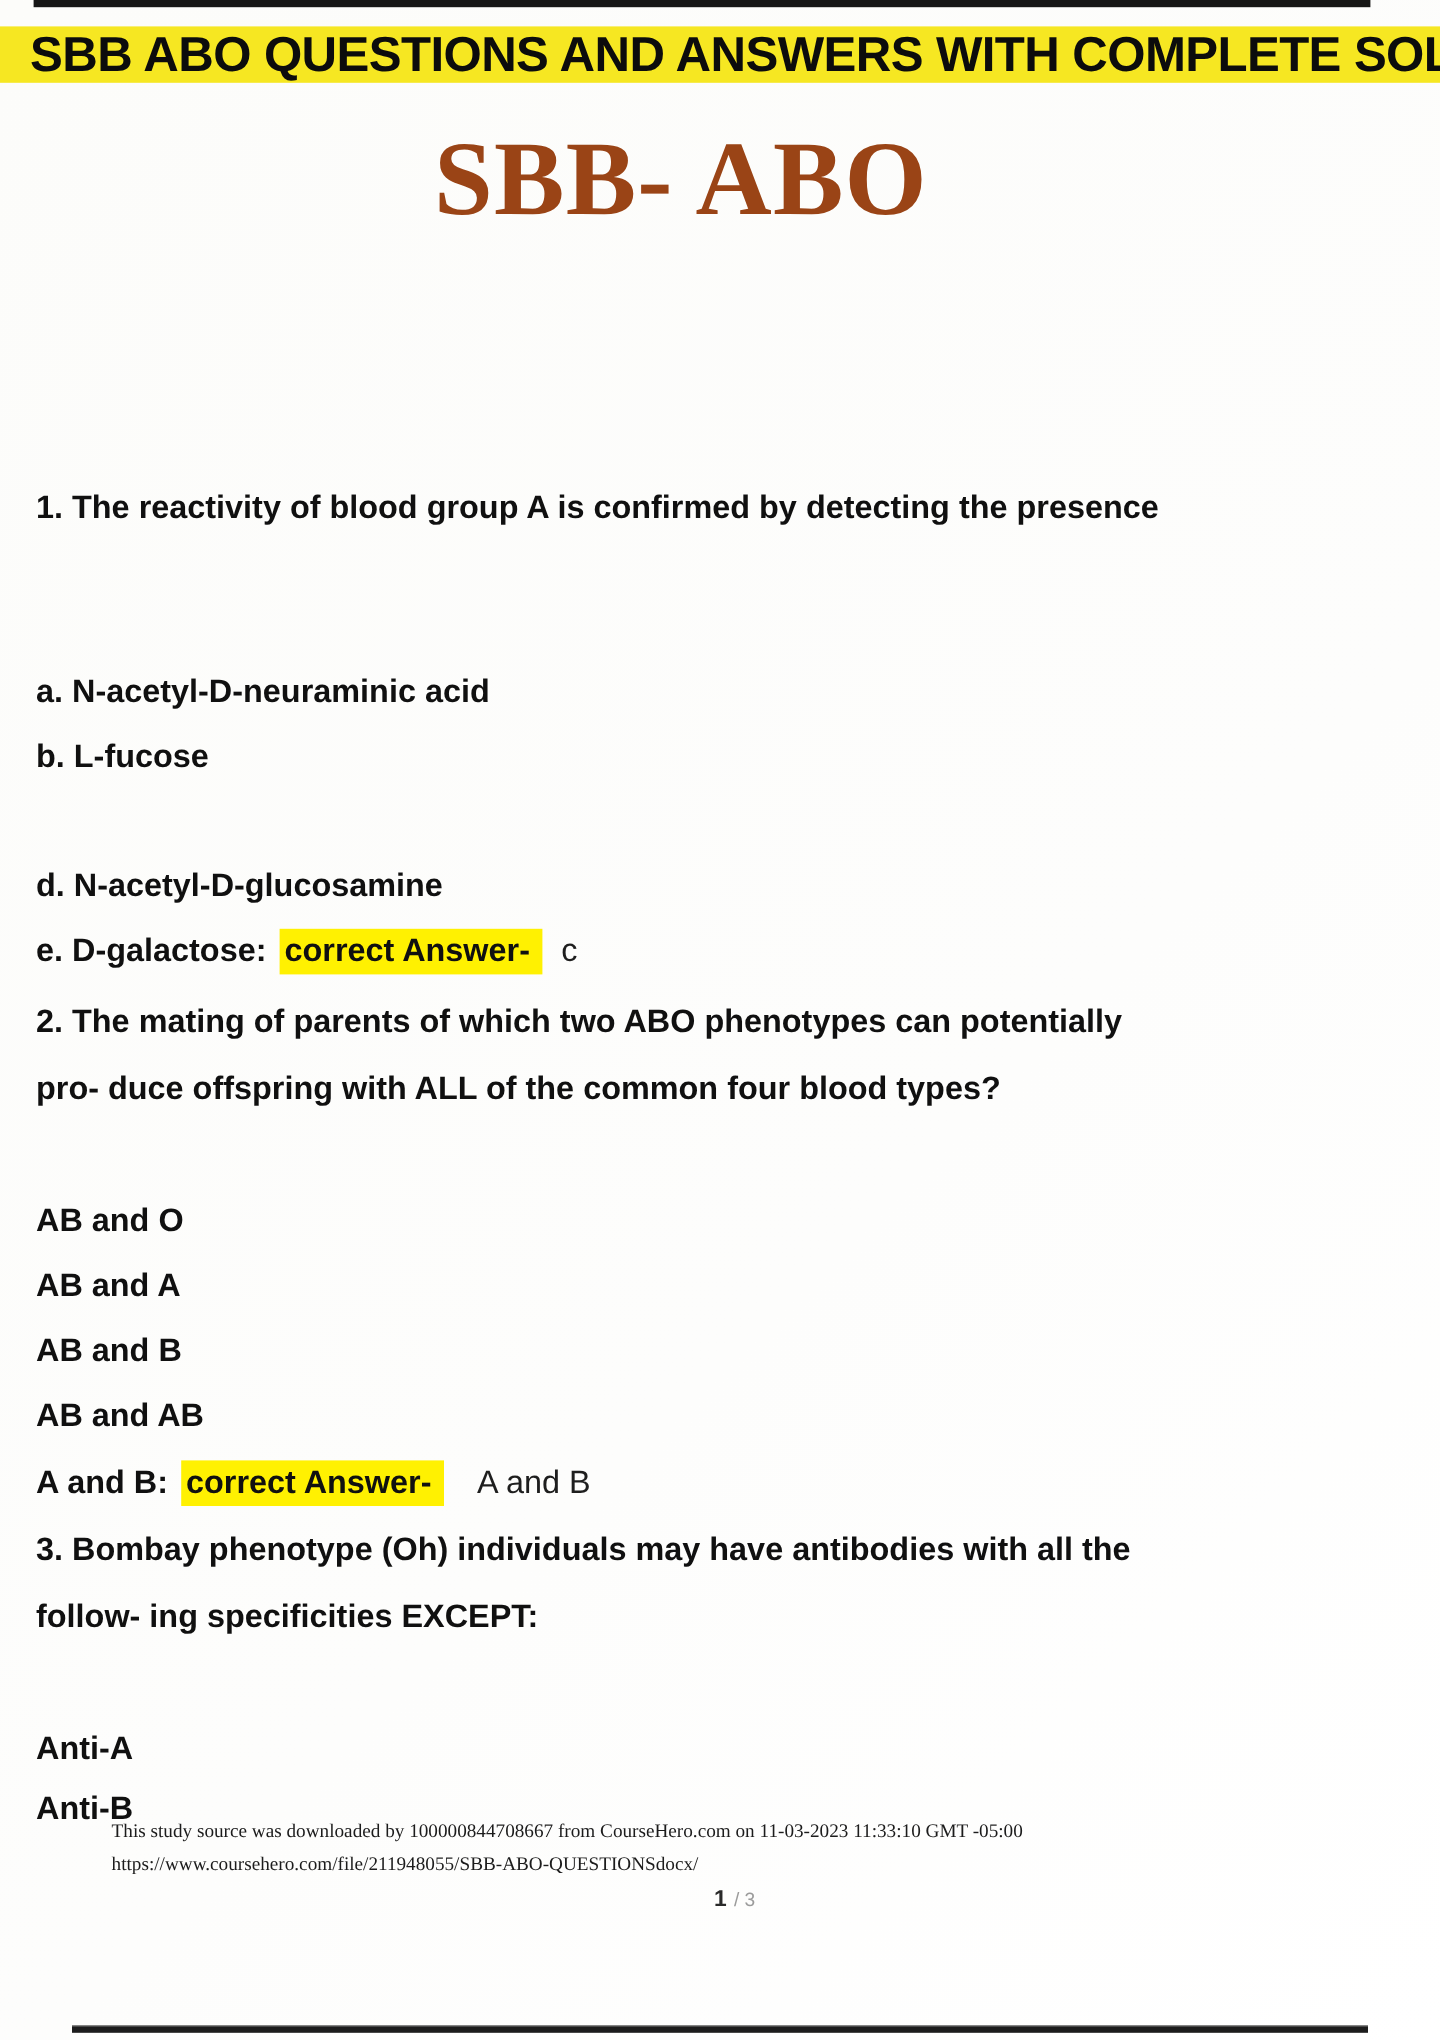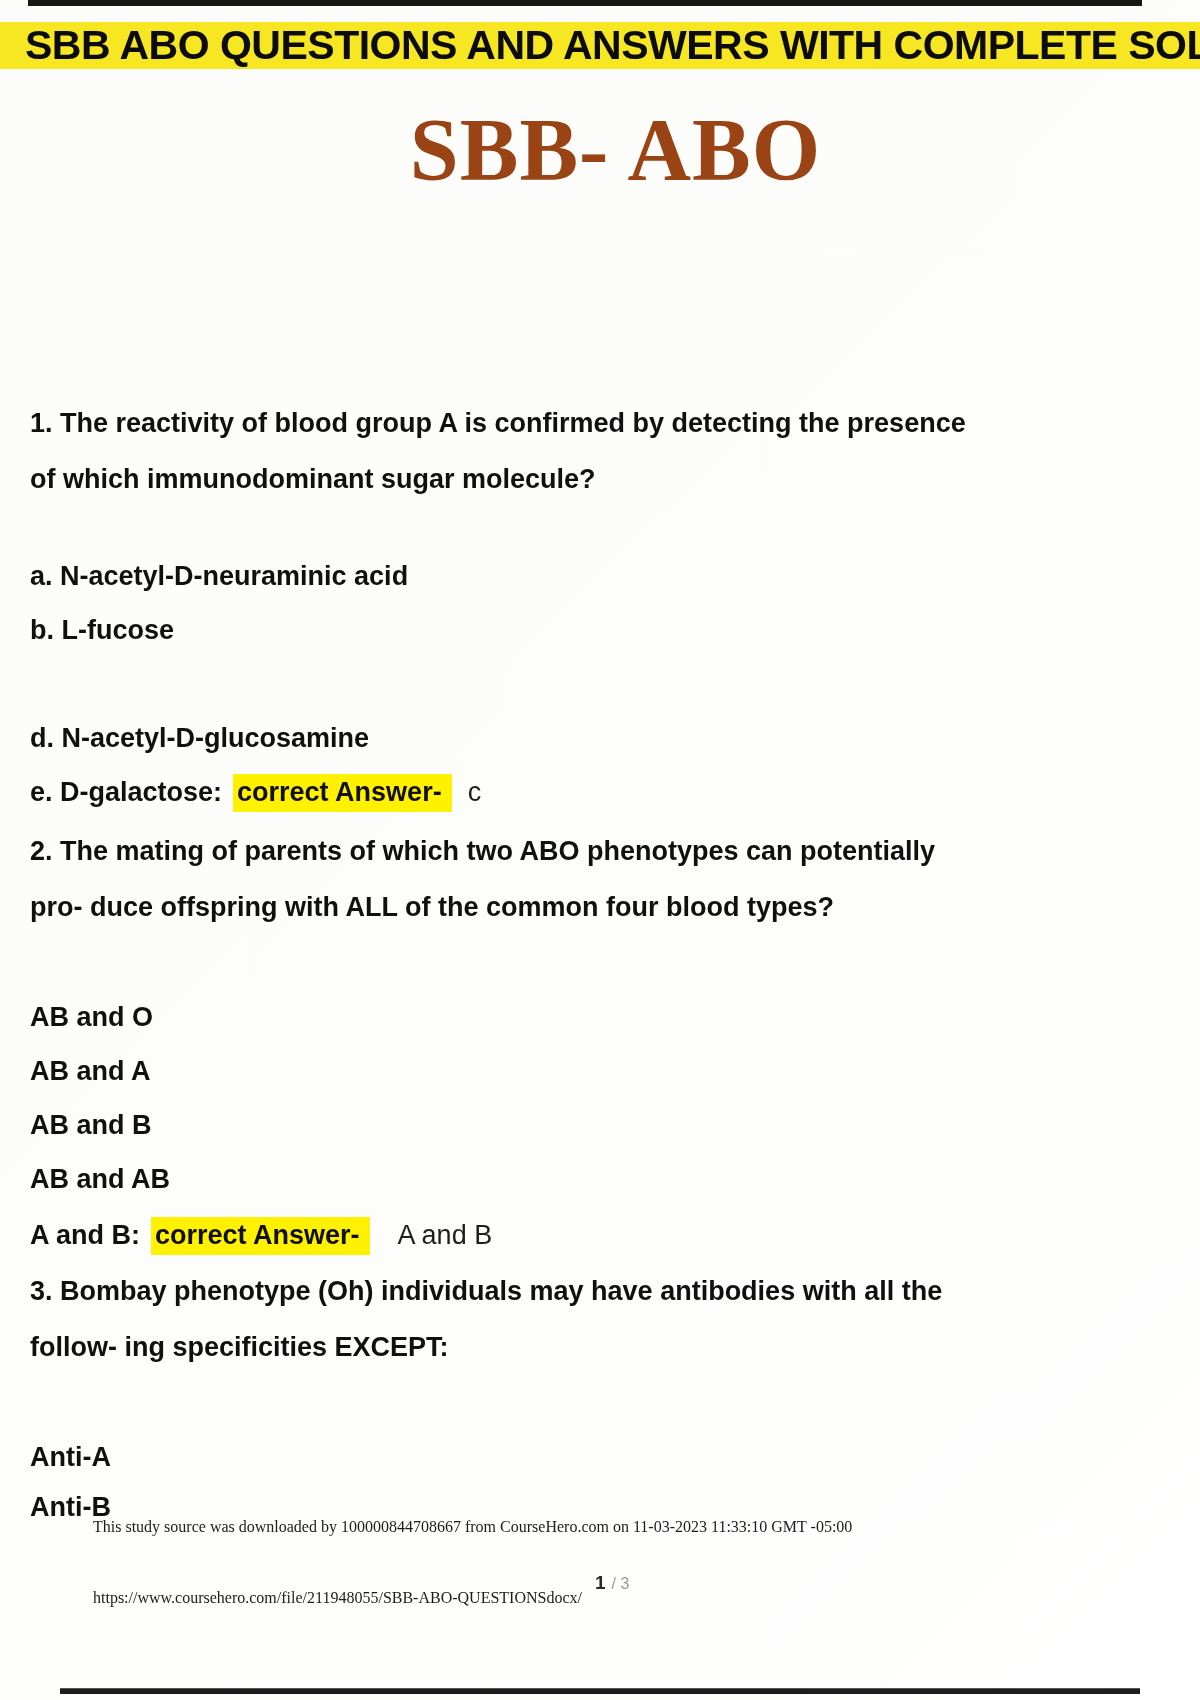--- a/index.html
+++ b/index.html
@@ -27,21 +27,20 @@
     color:#0c0c0c;
     letter-spacing:-0.5px;
     white-space:nowrap;
   }
   .doc-title{
     position:absolute;left:0;top:100px;width:1135px;
     text-align:center;
     font:700 88px/100px "Liberation Serif",serif;
     color:#9a4416;
     letter-spacing:1px;
-    margin-left:48px;
   }
   .line{
     position:absolute;left:30px;
     font:700 27px/34px "Liberation Sans",sans-serif;
     color:#101010;
     white-space:pre;
     text-align:center;
   }
   .hl{
     background:#fff101;
@@ -86,21 +85,20 @@
 
   <div class="top-bar"></div>
 
   <div class="banner">
     <span class="banner-text">SBB ABO QUESTIONS AND ANSWERS WITH COMPLETE SOLUTIONS</span>
   </div>
 
   <div class="doc-title">SBB- ABO</div>
 
   <div class="line" style="top:406px">1. The reactivity of blood group A is confirmed by detecting the presence</div>
-  <div class="line" style="top:462px">of which immunodominant sugar molecule?</div>
 
   <div class="line" style="top:559px">a. N-acetyl-D-neuraminic acid</div>
   <div class="line" style="top:613px">b. L-fucose</div>
   <div class="line" style="top:721px">d. N-acetyl-D-glucosamine</div>
 
   <div class="line" style="top:775px"><span>e. D-galactose:</span><span class="hl">correct Answer-</span><span class="ans ans-gap-sm">c</span></div>
 
   <div class="line" style="top:834px">2. The mating of parents of which two ABO phenotypes can potentially</div>
   <div class="line" style="top:890px">pro- duce offspring with ALL of the common four blood types?</div>
 
@@ -114,17 +112,17 @@
   <div class="line" style="top:1274px">3. Bombay phenotype (Oh) individuals may have antibodies with all the</div>
   <div class="line" style="top:1330px">follow- ing specificities EXCEPT:</div>
 
   <div class="line" style="top:1440px">Anti-A</div>
   <div class="line" style="top:1490px">Anti-B</div>
 
   <div class="src-line" style="top:1517px">This study source was downloaded by 100000844708667 from CourseHero.com on 11-03-2023 11:33:10 GMT -05:00</div>
 
   <div class="page-num"><span>1</span><span class="page-total">/ 3</span></div>
 
-  <div class="src-line" style="top:1588px">https://www.coursehero.com/file/211948055/SBB-ABO-QUESTIONSdocx/</div>
+  <div class="src-line" style="top:1544px">https://www.coursehero.com/file/211948055/SBB-ABO-QUESTIONSdocx/</div>
 
   <div class="bottom-line"></div>
 
 </div>
 
 </body></html>

